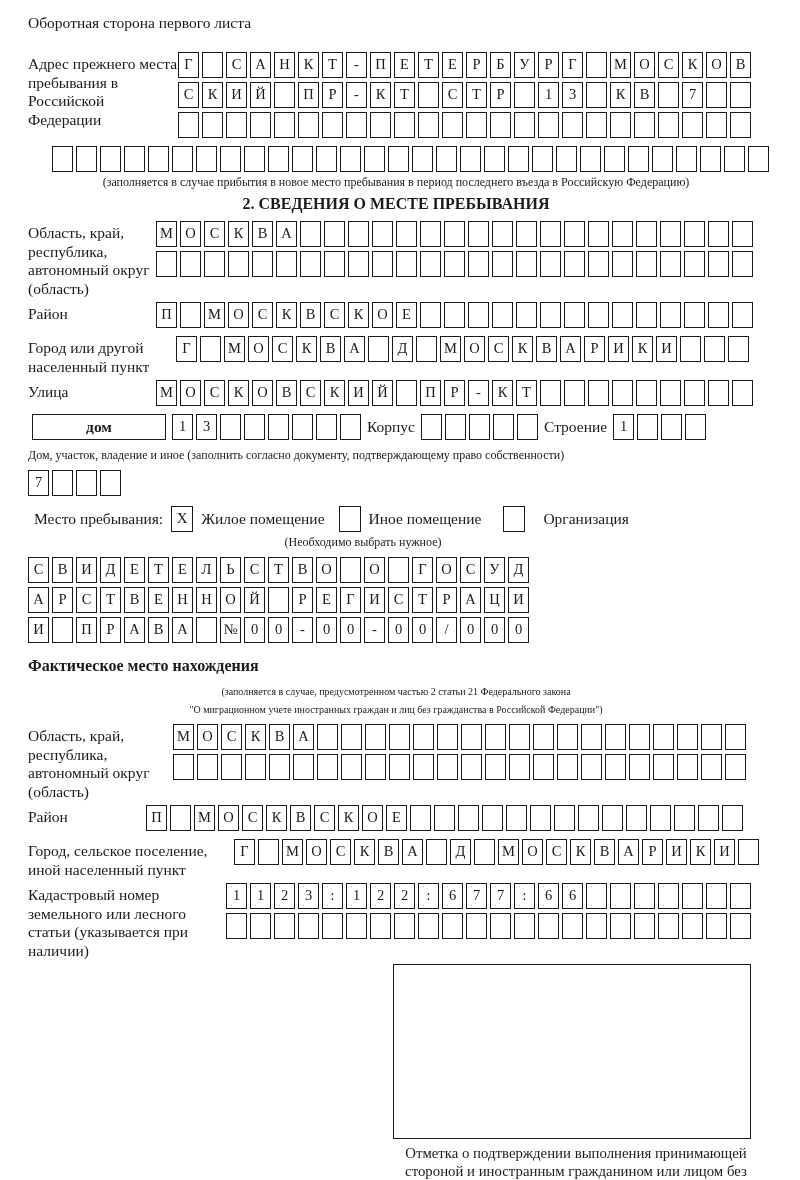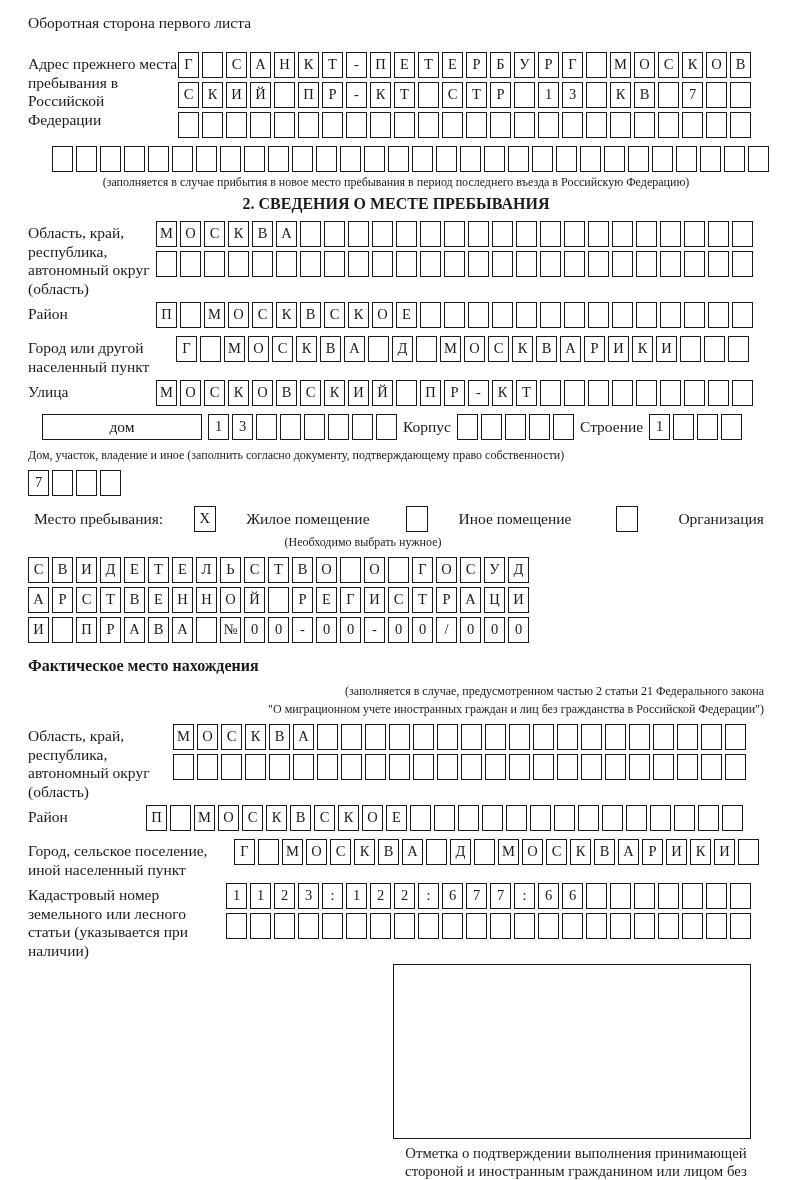--- a/index.html
+++ b/index.html
@@ -30,33 +30,33 @@
   .note{ font-size:12px; line-height:17px; }
   .center{ text-align:center; }
   .sec-title{ text-align:center; font-weight:bold; font-size:16px; margin:4px 0 8px 0; }
 
   
   .inline-row{ display:flex; align-items:flex-start; gap:6px; margin-bottom:3px; }
   .labelbox{
     height:26px; border:1.5px solid #1a1a1a; font-size:15.5px;
     line-height:23px; text-align:center; flex:0 0 auto; background:#fff;
   }
-  .box-dom{ width:160px; margin-left:14px; }
+  .box-dom{ width:134px; margin-left:4px;font-weight:bold; }
   .box-kv{ width:200px; margin-left:6px; }
   .mini-lbl{ font-size:15.5px; line-height:26px; flex:0 0 auto; }
 
   
-  .chk-row{ display:flex; align-items:center; gap:8px; margin:6px 0 2px 6px; font-size:15.5px;justify-content:space-between; }
+  .chk-row{ display:flex; align-items:center; gap:8px; margin:6px 0 2px 6px; font-size:15.5px; }
   .checkbox{
     width:22px; height:26px; border:1.5px solid #1a1a1a; text-align:center;
     font-size:15px; line-height:23px; flex:0 0 auto; background:#fff;
   }
   .chk-note{ margin-left:185px; width:300px; text-align:center; }
 
-  .fact-note{ text-align:right; font-size:12px; line-height:17.5px; }
+  .fact-note{ text-align:center; font-size:10px; line-height:17.5px; }
   .fact-title{ text-align:left; font-weight:bold; font-size:16px; margin:10px 0 8px 0; }
 
   .stamp-box{
     margin-left:365px; width:358px; height:175px;
     border:1.8px solid #1a1a1a; margin-top:4px; background:#fff;
   }
   .stamp-caption{
     margin-left:352px; width:392px; margin-top:5px;
     font-size:14.8px; line-height:18px; text-align:center;
   }

